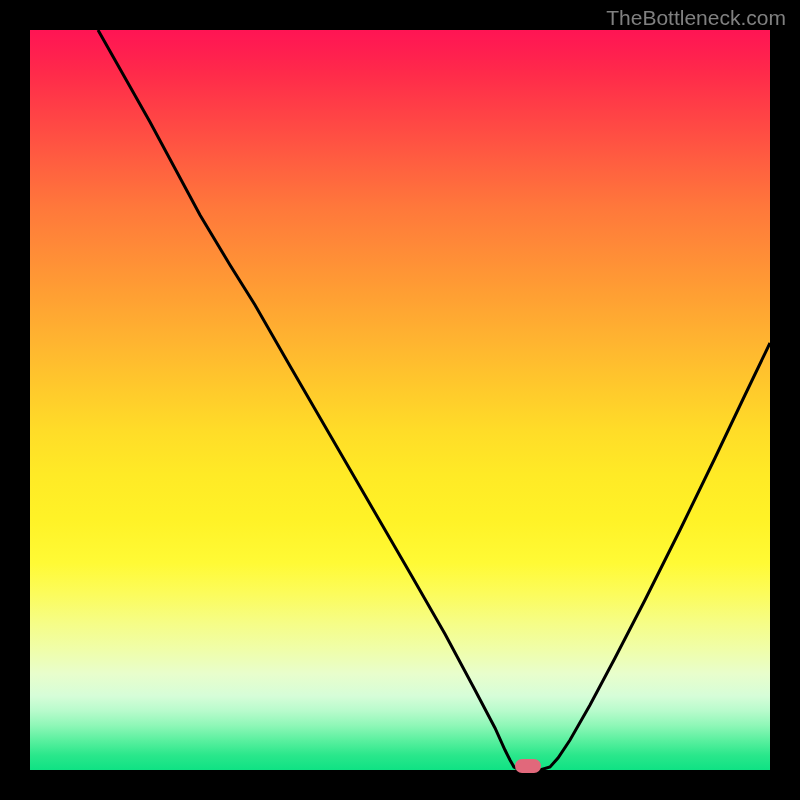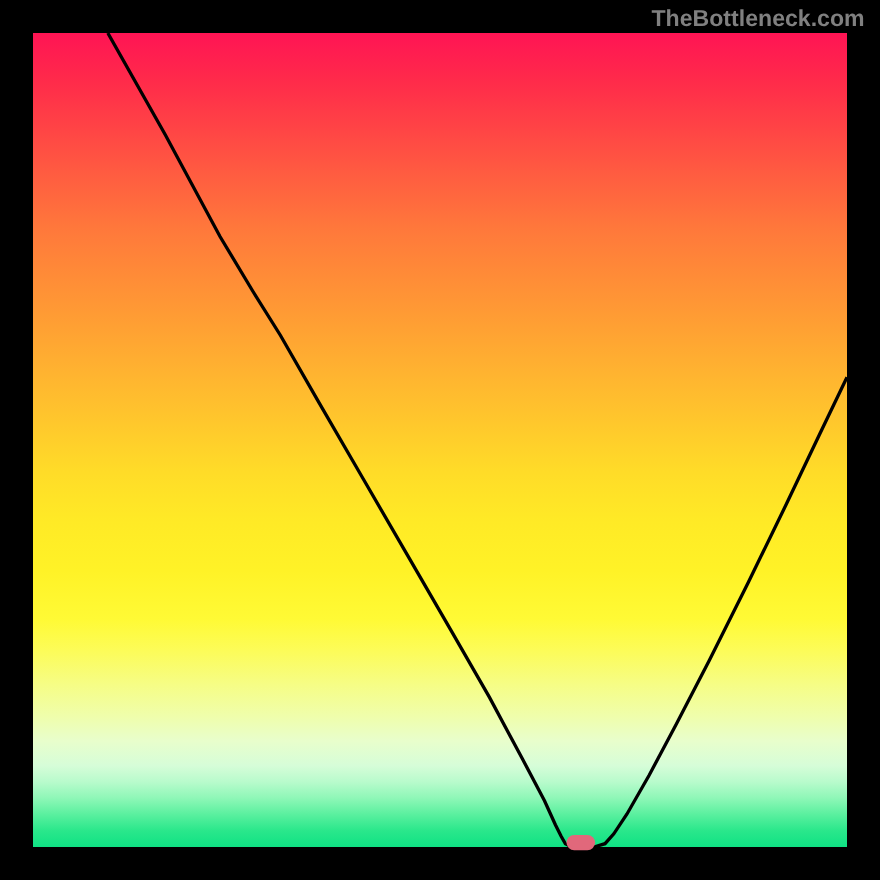--- a/index.html
+++ b/index.html
@@ -10,21 +10,21 @@
     background: #000;
     position: relative;
     font-family: Arial, sans-serif;
   }
   .attribution {
     position: absolute;
     top: 6px;
     right: 14px;
     color: #808080;
     font-size: 21px;
-    font-weight: 700;
+    font-weight: 400;
     z-index: 10;
   }
   .plot-frame {
     position: absolute;
     left: 30px;
     top: 30px;
     width: 740px;
     height: 740px;
     background: #000;
   }

